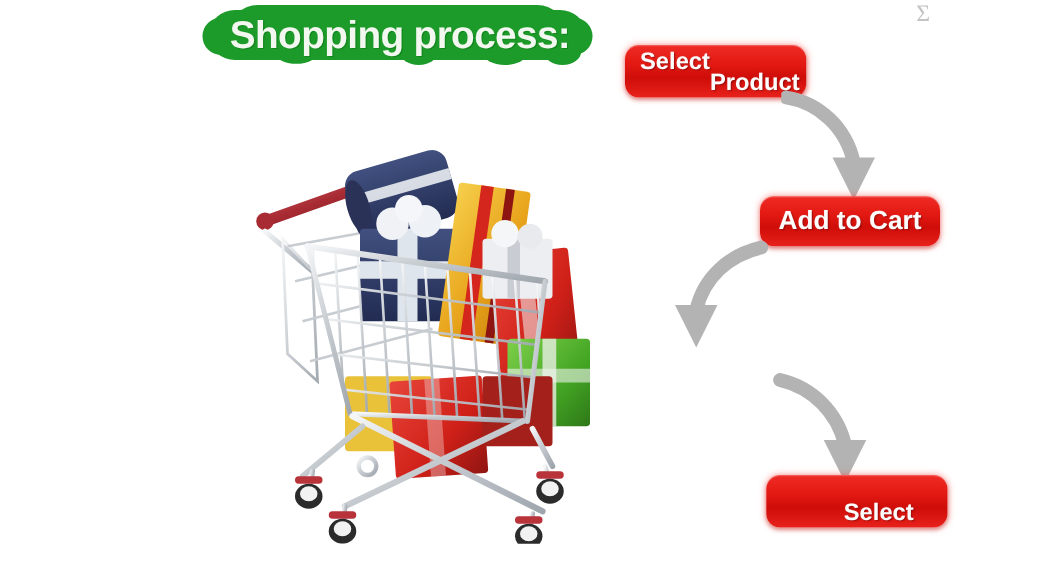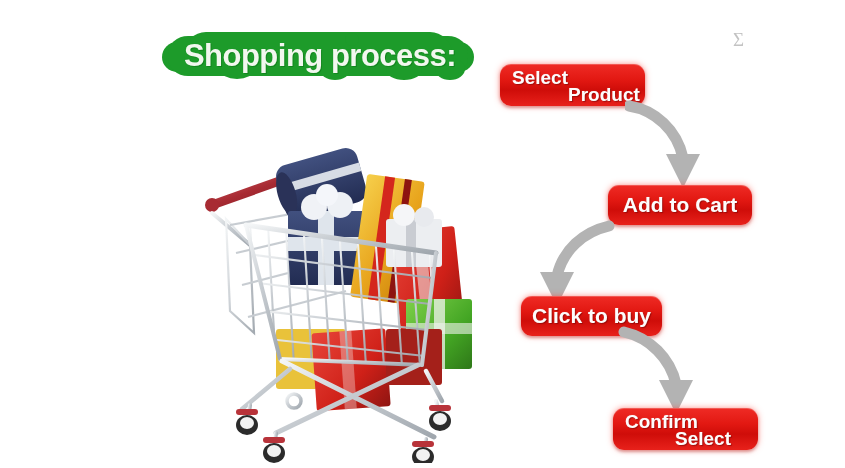--- a/index.html
+++ b/index.html
@@ -3,21 +3,21 @@
 <meta charset="utf-8">
 <style>
   html,body{margin:0;padding:0;}
   body{
     width:845px;height:468px;
     background:#ffffff;
     font-family:"Liberation Sans", sans-serif;
     overflow:hidden;
     position:relative;
   }
-  #stage{position:absolute;inset:0;width:845px;height:363px;background:#fff;margin-top:28px;}
+  #stage{position:absolute;inset:0;width:845px;height:363px;background:#fff;}
 
   
   .title-wrap{
     position:absolute;left:160px;top:2px;width:320px;height:52px;
   }
   .title-blob{
     position:absolute;left:8px;top:6px;width:300px;height:40px;
     background:#1d9b2a;
     border-radius:20px/18px;
     filter:blur(0.4px);
@@ -292,29 +292,25 @@
     <span class="lbl l1">Add to Cart</span>
   </div>
 
   <div class="arrow" id="arrow-2">
     <svg width="80" height="90" viewBox="0 0 80 90" xmlns="http://www.w3.org/2000/svg">
       <path d="M74 6 C48 12 28 30 22 56" stroke="#b3b3b3" stroke-width="11" fill="none" stroke-linecap="round"></path>
       <path d="M5 52 L39 52 L22 86 Z" fill="#b3b3b3"></path>
     </svg>
   </div>
 
-  <div class="btn" id="btn-buy">
-    <span class="lbl l1">Click to buy</span>
-  </div>
 
   <div class="arrow" id="arrow-3">
     <svg width="80" height="92" viewBox="0 0 80 92" xmlns="http://www.w3.org/2000/svg">
       <path d="M6 6 C32 12 52 32 58 58" stroke="#b3b3b3" stroke-width="11" fill="none" stroke-linecap="round"></path>
       <path d="M41 54 L75 54 L58 88 Z" fill="#b3b3b3"></path>
     </svg>
   </div>
 
   <div class="btn" id="btn-confirm">
-    <span class="lbl l1">Confirm</span>
     <span class="lbl l2">Select</span>
   </div>
 
 </div>
 
 </body></html>

